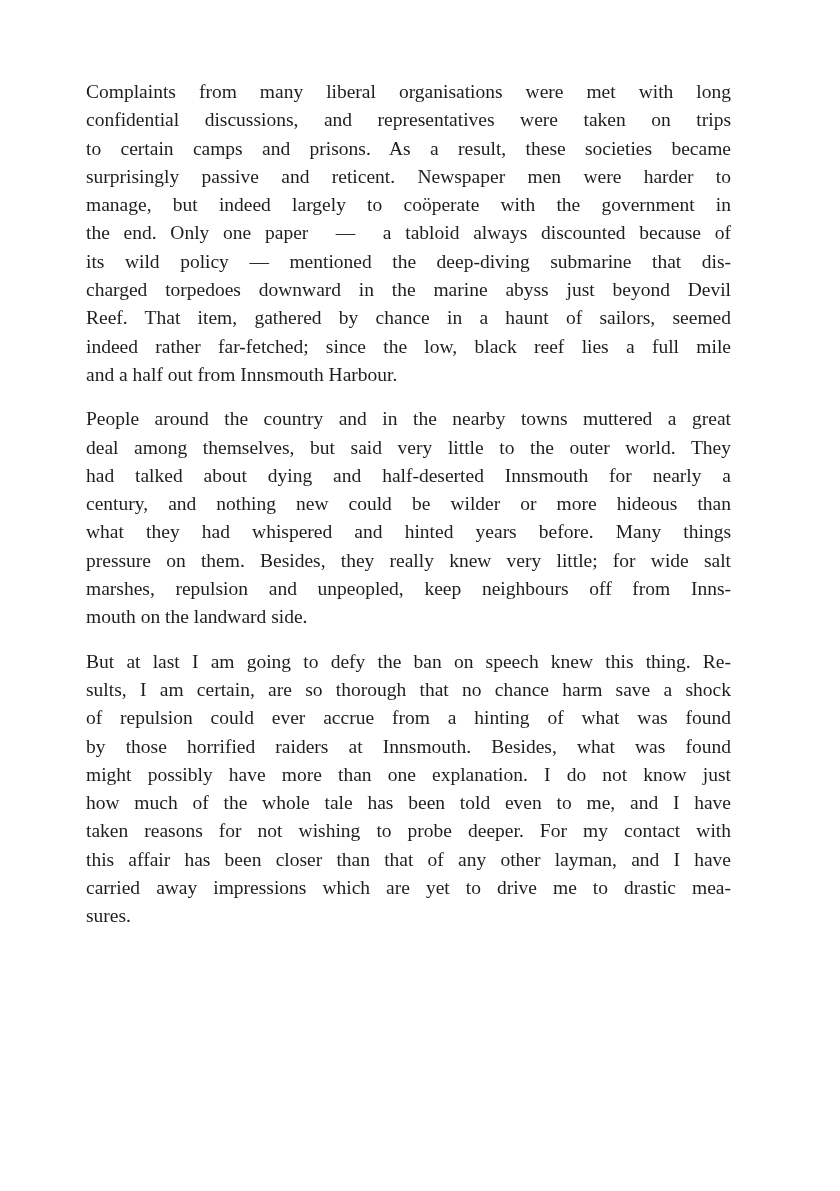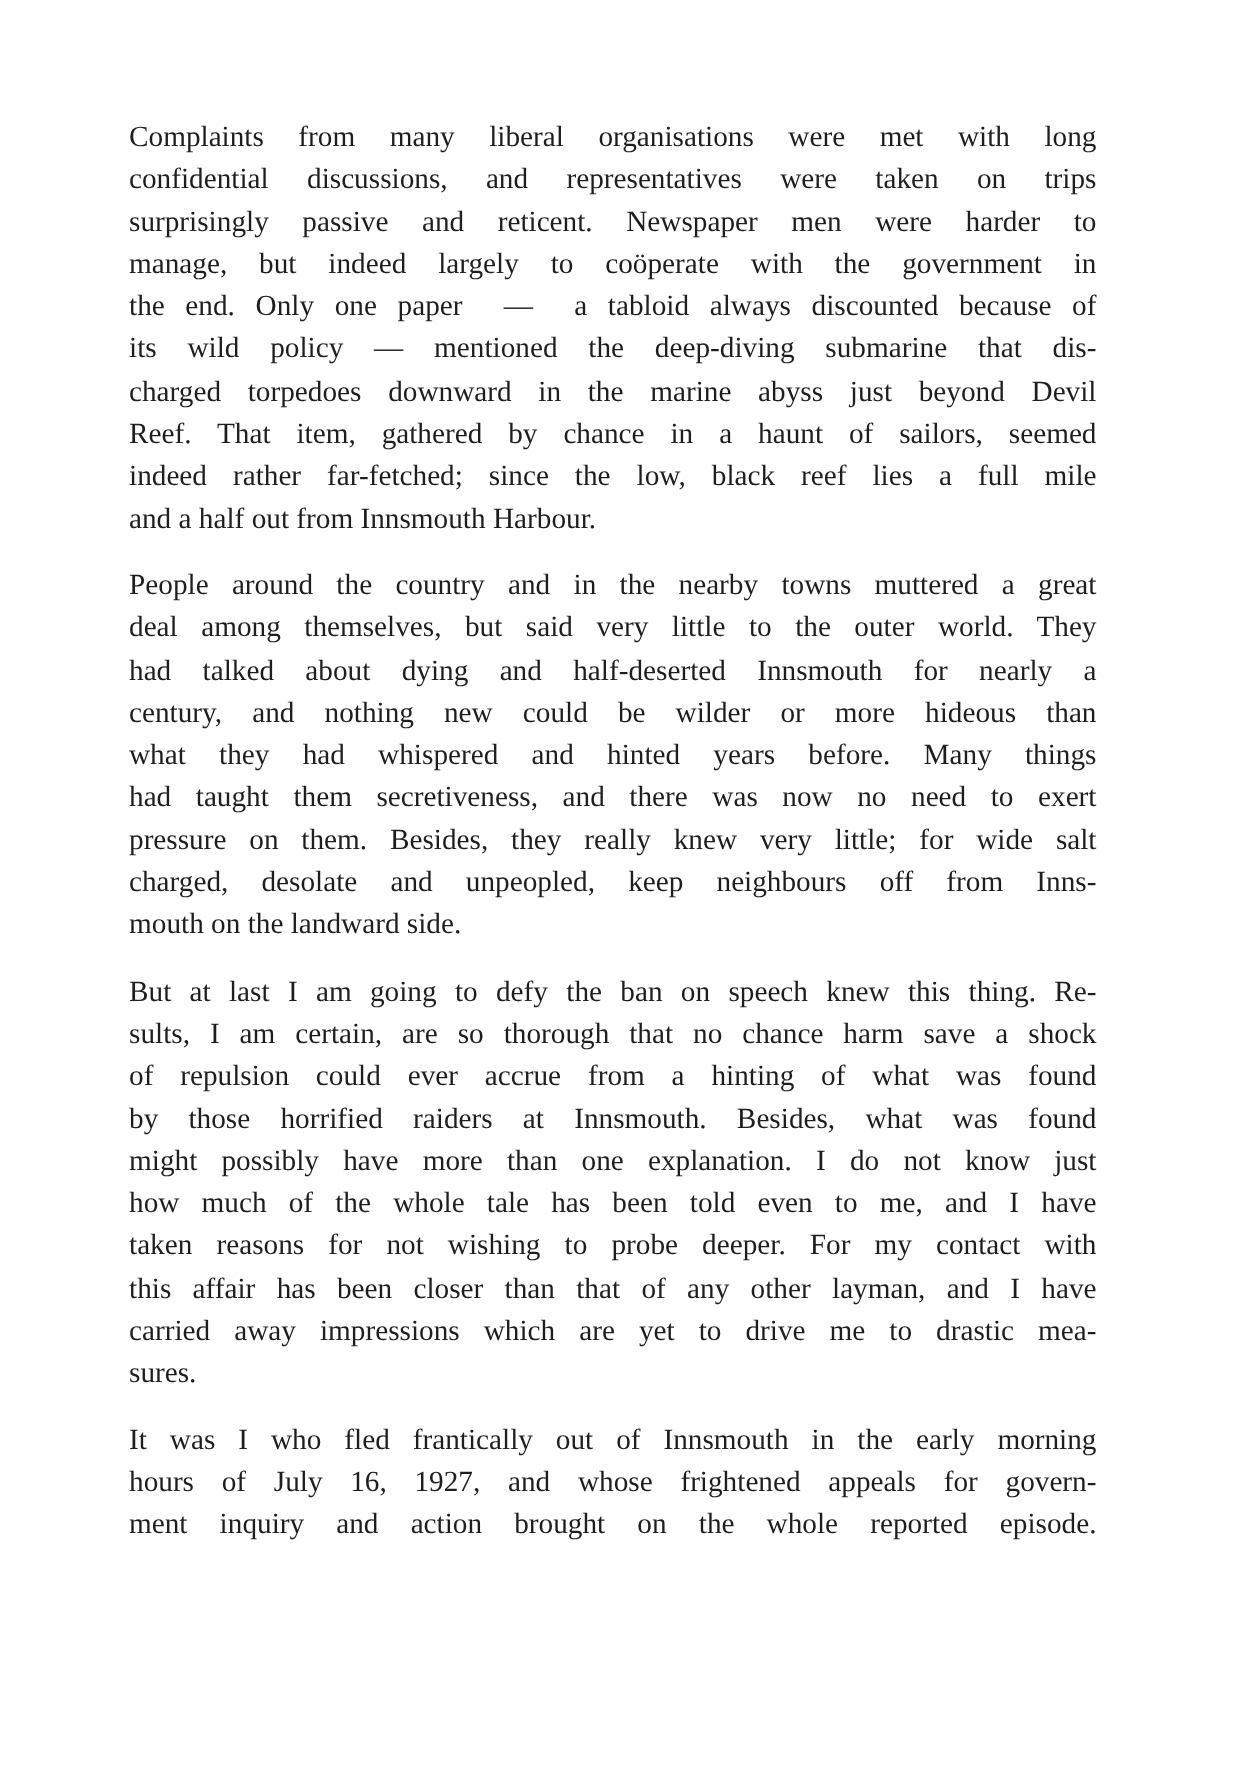--- a/index.html
+++ b/index.html
@@ -41,52 +41,47 @@
   }
 </style>
 </head>
 <body>
 
 <div class="page" style="background: rgb(255, 255, 255); color: rgb(30, 30, 30);">
   <main class="text-block">
       <div class="paragraph">
         <div class="line">Complaints from many liberal organisations were met with long</div>
         <div class="line">confidential discussions, and representatives were taken on trips</div>
+        <div class="line">to certain camps and prisons. As a result, these societies became</div>
         <div class="line">surprisingly passive and reticent. Newspaper men were harder to</div>
         <div class="line">manage, but indeed largely to coöperate with the government in</div>
         <div class="line">the end. Only one paper &nbsp;—&nbsp; a tabloid always discounted because of</div>
         <div class="line">its wild policy — mentioned the deep-diving submarine that dis-</div>
         <div class="line">charged torpedoes downward in the marine abyss just beyond Devil</div>
         <div class="line">Reef. That item, gathered by chance in a haunt of sailors, seemed</div>
         <div class="line">indeed rather far-fetched; since the low, black reef lies a full mile</div>
         <div class="line last-flush">and a half out from Innsmouth Harbour.</div>
       </div>
       <div class="paragraph">
         <div class="line">People around the country and in the nearby towns muttered a great</div>
         <div class="line">deal among themselves, but said very little to the outer world. They</div>
         <div class="line">had talked about dying and half-deserted Innsmouth for nearly a</div>
         <div class="line">century, and nothing new could be wilder or more hideous than</div>
         <div class="line">what they had whispered and hinted years before. Many things</div>
-        <div class="line">had taught them secretiveness, and there was now no need to exert</div>
         <div class="line">pressure on them. Besides, they really knew very little; for wide salt</div>
-        <div class="line">charged, desolate and unpeopled, keep neighbours off from Inns-</div>
+        <div class="line">marshes, repulsion and unpeopled, keep neighbours off from Inns-</div>
         <div class="line last-flush">mouth on the landward side.</div>
       </div>
       <div class="paragraph">
         <div class="line">But at last I am going to defy the ban on speech knew this thing. Re-</div>
         <div class="line">sults, I am certain, are so thorough that no chance harm save a shock</div>
         <div class="line">of repulsion could ever accrue from a hinting of what was found</div>
         <div class="line">by those horrified raiders at Innsmouth. Besides, what was found</div>
         <div class="line">might possibly have more than one explanation. I do not know just</div>
         <div class="line">how much of the whole tale has been told even to me, and I have</div>
         <div class="line">taken reasons for not wishing to probe deeper. For my contact with</div>
         <div class="line">this affair has been closer than that of any other layman, and I have</div>
         <div class="line">carried away impressions which are yet to drive me to drastic mea-</div>
         <div class="line last-flush">sures.</div>
       </div>
-      <div class="paragraph">
-        <div class="line">It was I who fled frantically out of Innsmouth in the early morning</div>
-        <div class="line">hours of July 16, 1927, and whose frightened appeals for govern-</div>
-        <div class="line">ment inquiry and action brought on the whole reported episode.</div>
-      </div>
     </main>
   <div class="folio">6</div>
 </div>
 
 </body></html>

